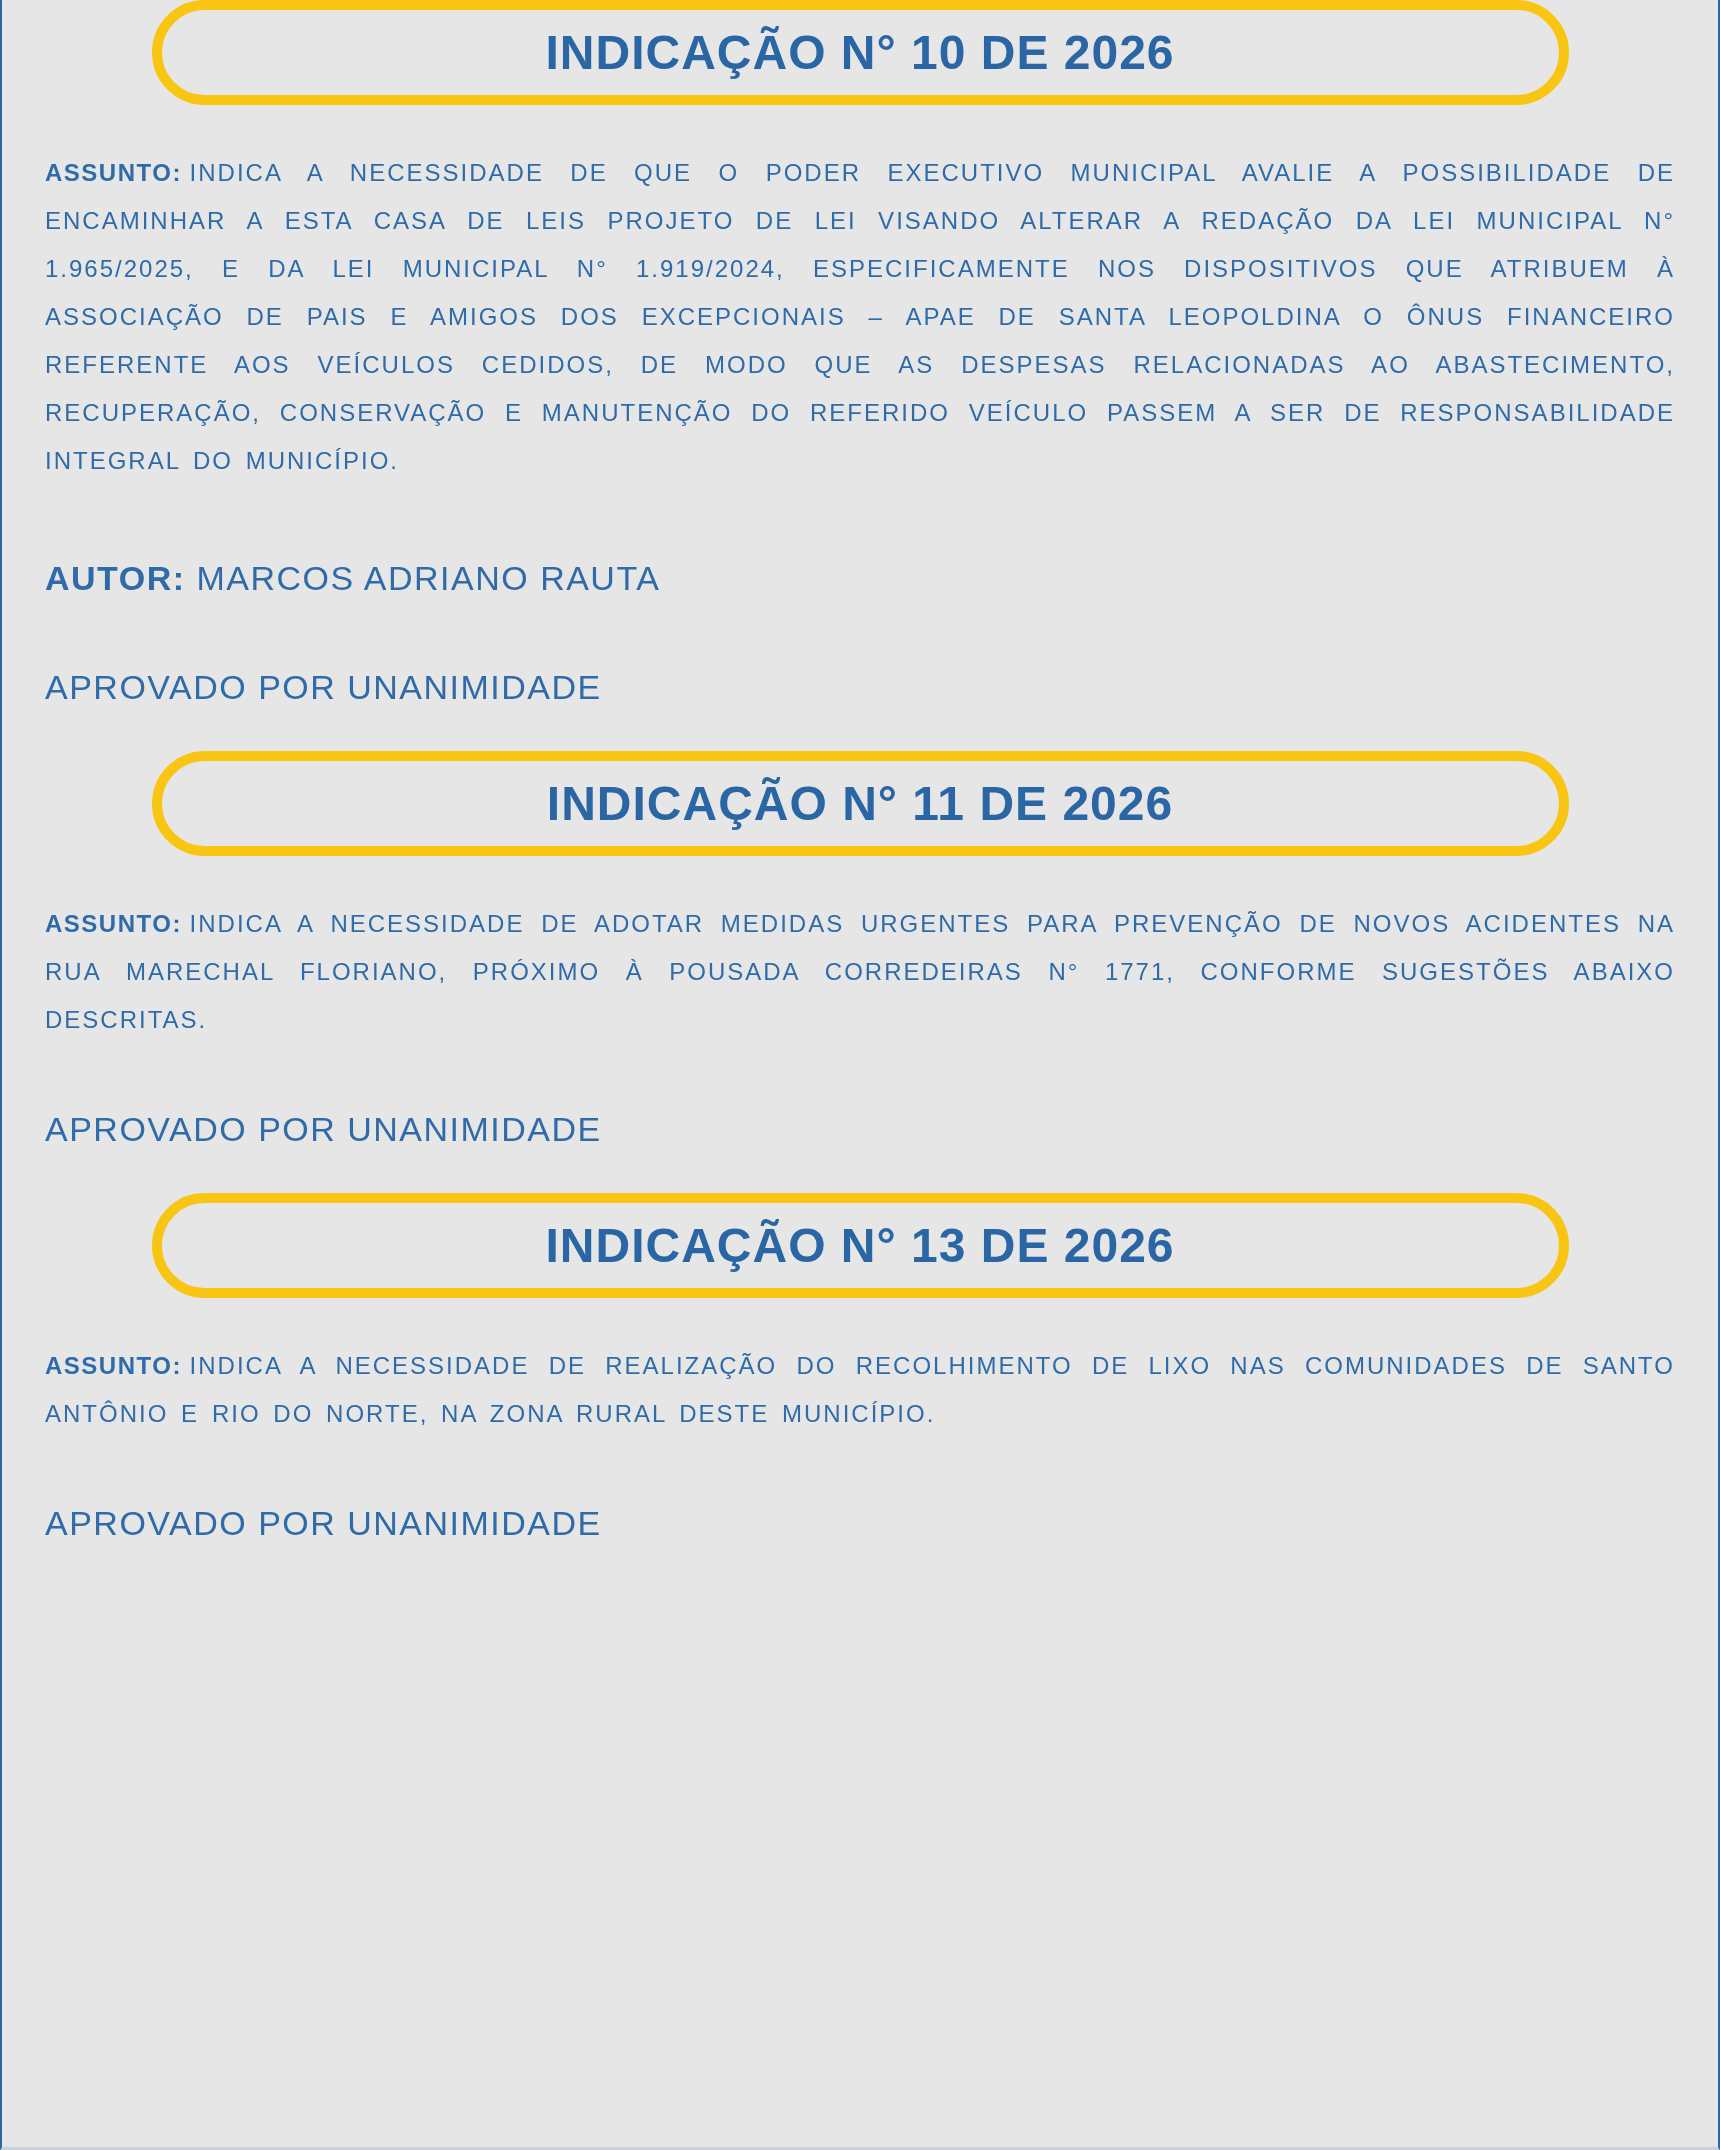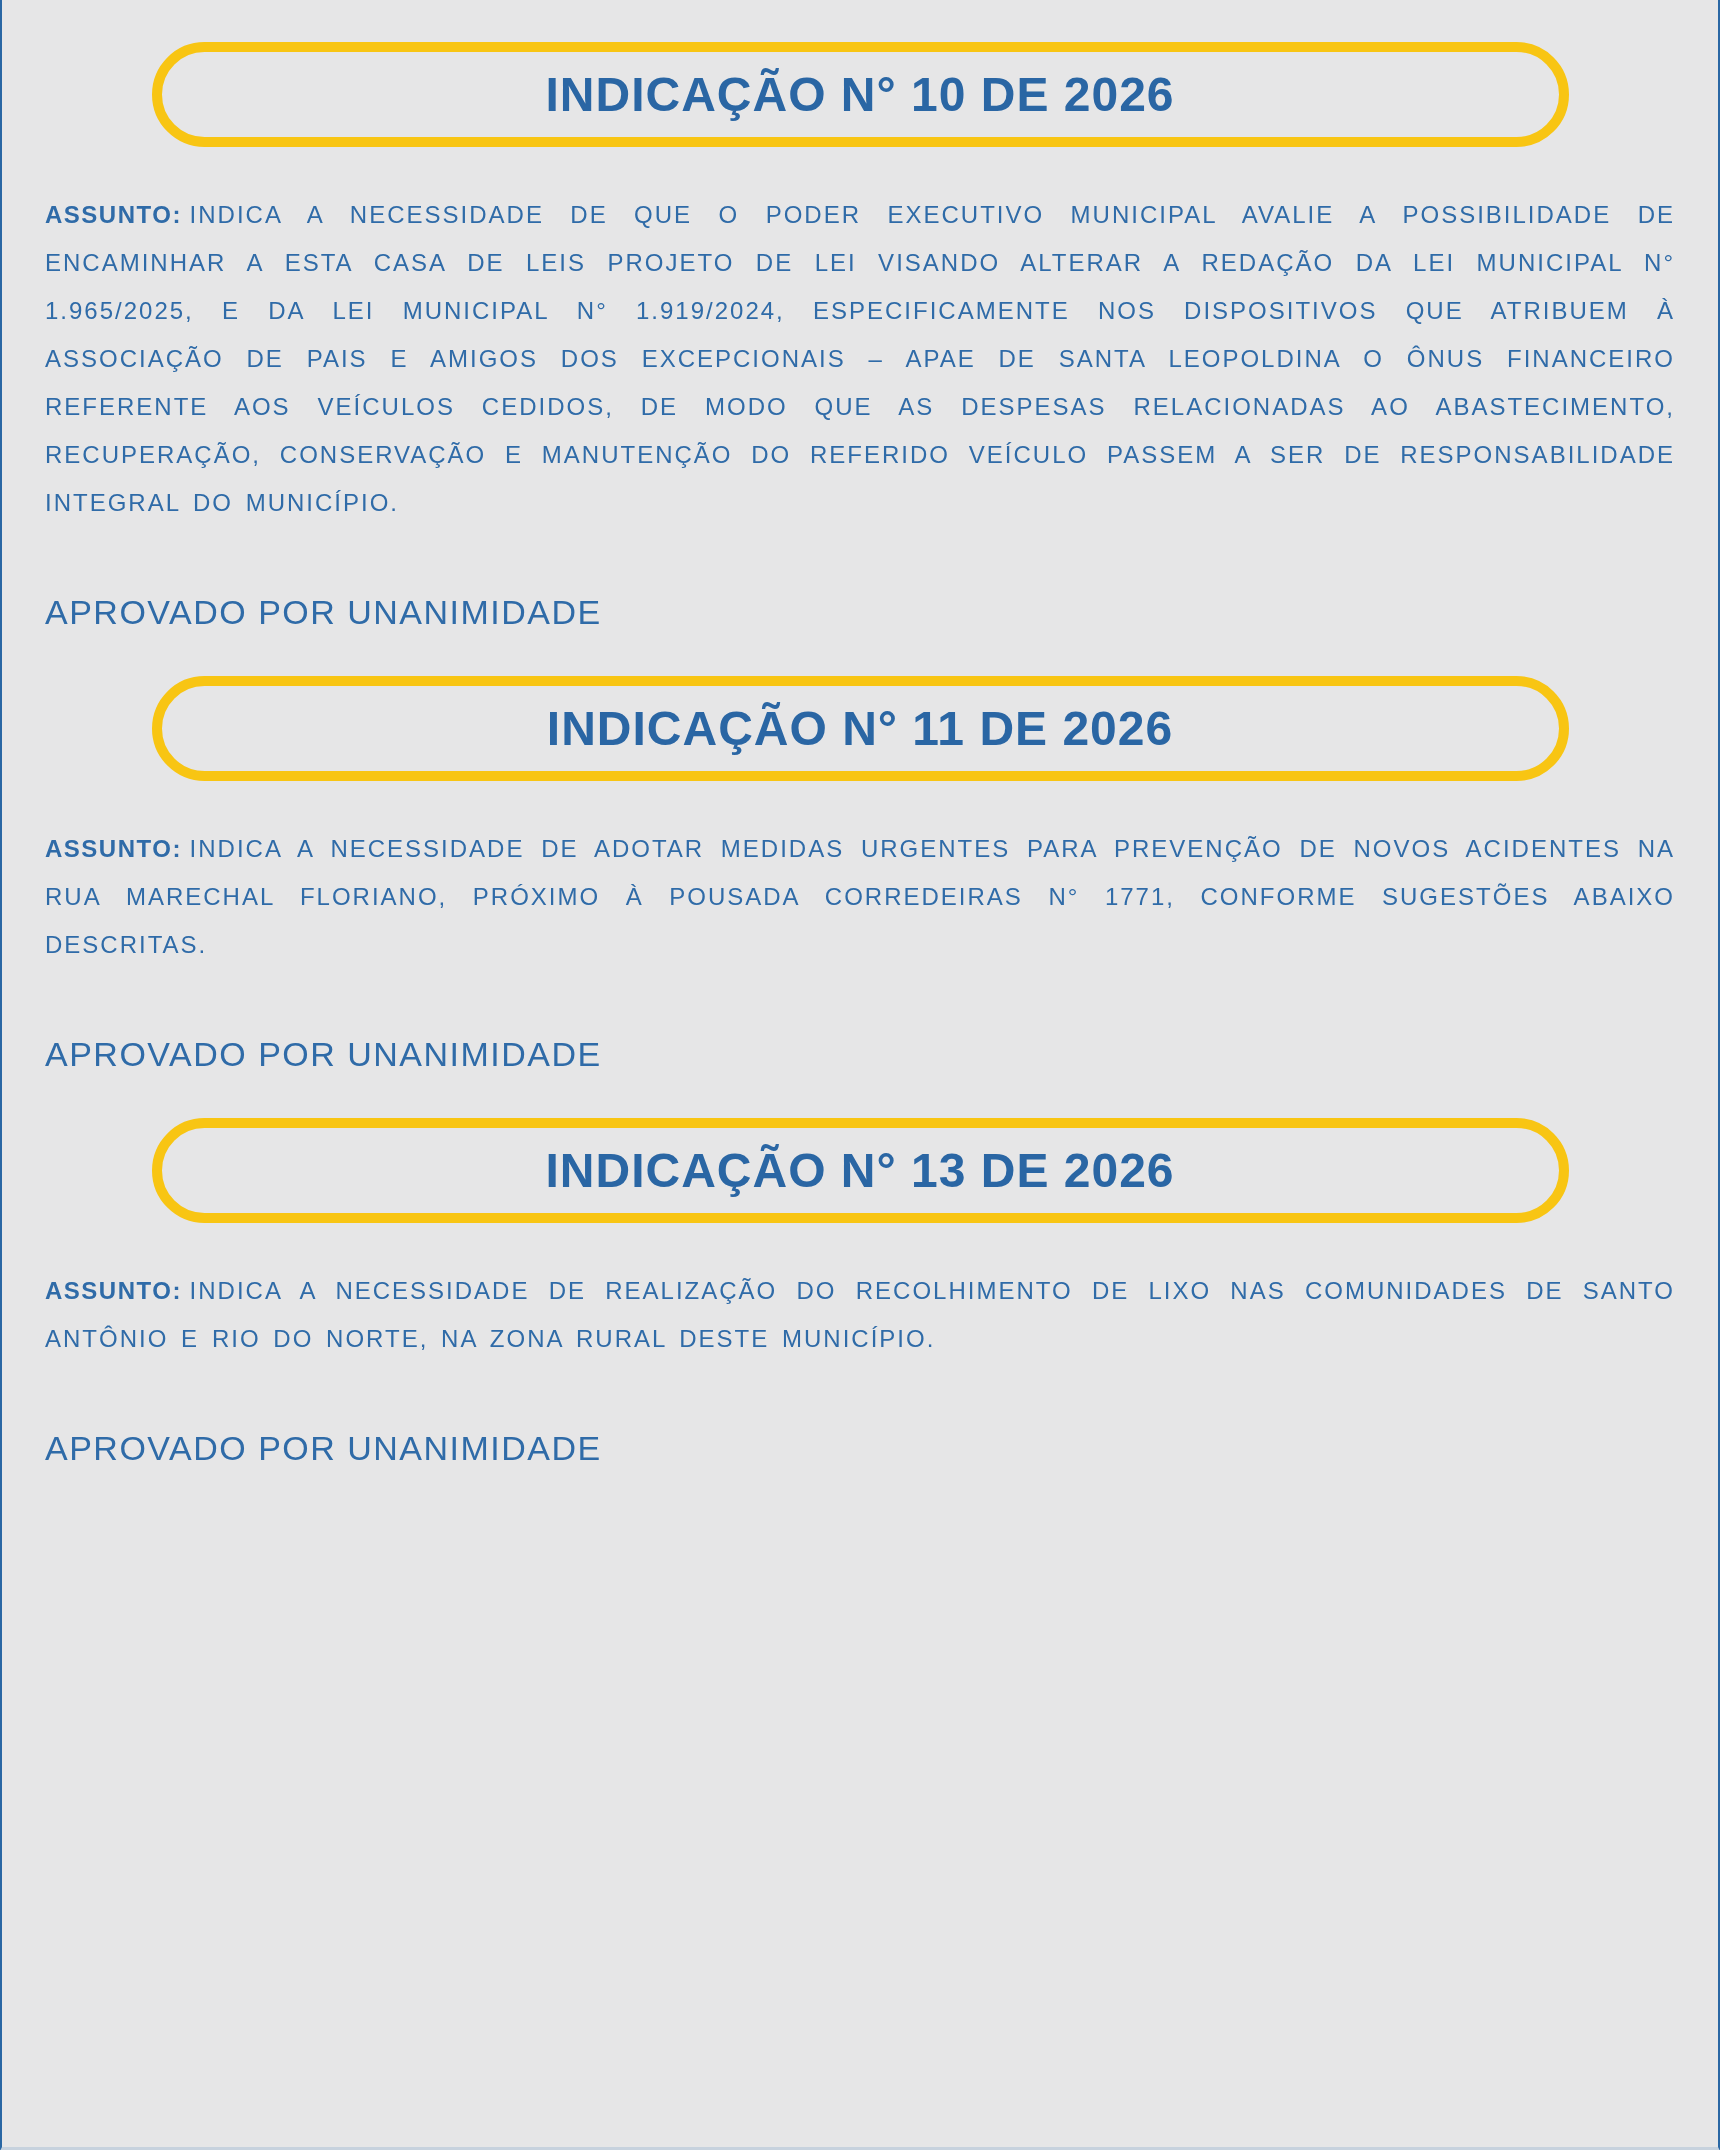--- a/index.html
+++ b/index.html
@@ -32,21 +32,21 @@
   .pill{
     width:1417px;
     height:105px;
     margin:0 auto;
     border:10.2px solid var(--yellow);
     border-radius:59px;
     display:flex;
     align-items:center;
     justify-content:center;
   }
-  .pill-first{margin-top:42px;}
+  .pill-first{}
   .pill-next{margin-top:40px;}
   .pill-title{
     font-size:48px;
     font-weight:700;
     letter-spacing:1px;
     color:var(--blue-title);
     white-space:nowrap;
   }
   .subject{
     margin-top:44px;
@@ -83,20 +83,23 @@
 <div class="page">
   <div class="content">
 
     <section>
       <div class="pill pill-first">
         <h2 class="pill-title">INDICAÇÃO N° 10 DE 2026</h2>
       </div>
       <p class="subject">
         <strong class="label">ASSUNTO:</strong><span>INDICA A NECESSIDADE DE QUE O PODER EXECUTIVO MUNICIPAL AVALIE A POSSIBILIDADE DE ENCAMINHAR A ESTA CASA DE LEIS PROJETO DE LEI VISANDO ALTERAR A REDAÇÃO DA LEI MUNICIPAL N° 1.965/2025, E DA LEI MUNICIPAL N° 1.919/2024, ESPECIFICAMENTE NOS DISPOSITIVOS QUE ATRIBUEM À ASSOCIAÇÃO DE PAIS E AMIGOS DOS EXCEPCIONAIS – APAE DE SANTA LEOPOLDINA O ÔNUS FINANCEIRO REFERENTE AOS VEÍCULOS CEDIDOS, DE MODO QUE AS DESPESAS RELACIONADAS AO ABASTECIMENTO, RECUPERAÇÃO, CONSERVAÇÃO E MANUTENÇÃO DO REFERIDO VEÍCULO PASSEM A SER DE RESPONSABILIDADE INTEGRAL DO MUNICÍPIO.</span>
       </p>
+      <p class="author">
+        <strong class="label">AUTOR:</strong><span>MARCOS ADRIANO RAUTA</span>
+      </p>
       <p class="approval">APROVADO POR UNANIMIDADE</p>
     </section>
 
     <section>
       <div class="pill pill-next">
         <h2 class="pill-title">INDICAÇÃO N° 11 DE 2026</h2>
       </div>
       <p class="subject">
         <strong class="label">ASSUNTO:</strong><span>INDICA A NECESSIDADE DE ADOTAR MEDIDAS URGENTES PARA PREVENÇÃO DE NOVOS ACIDENTES NA RUA MARECHAL FLORIANO, PRÓXIMO À POUSADA CORREDEIRAS N° 1771, CONFORME SUGESTÕES ABAIXO DESCRITAS.</span>
       </p>

